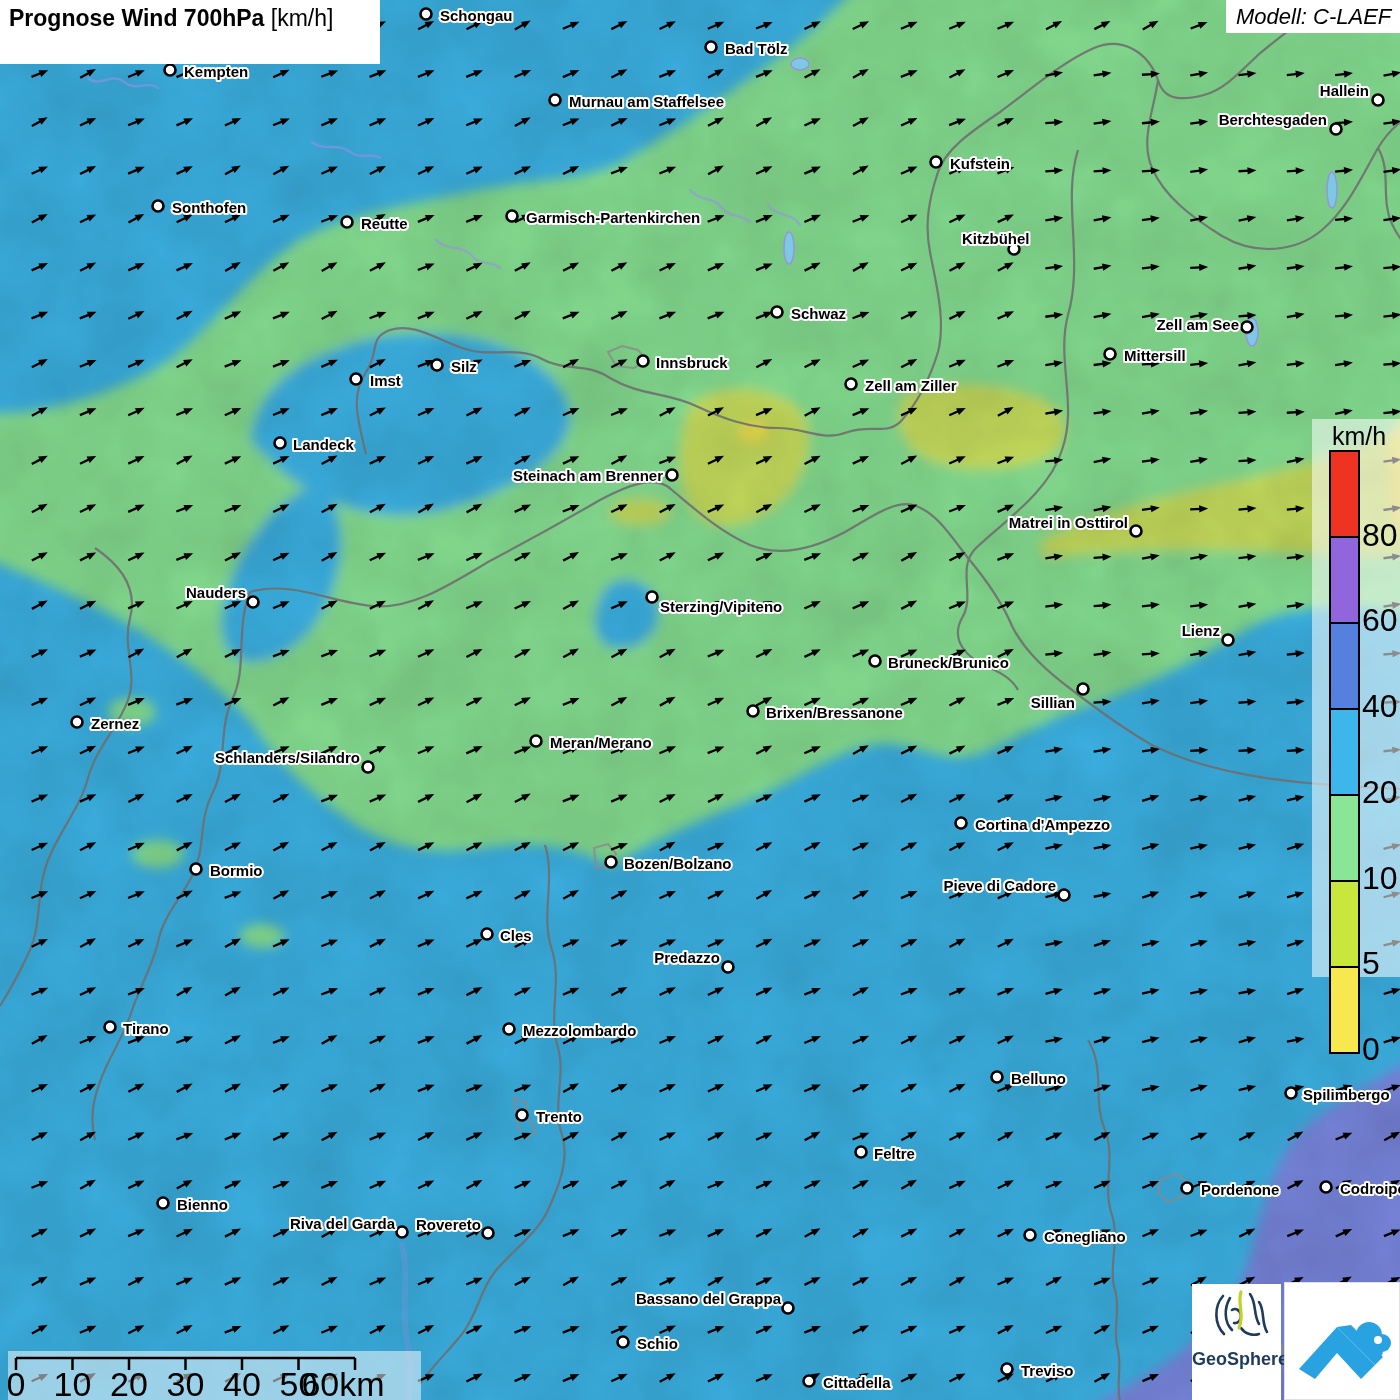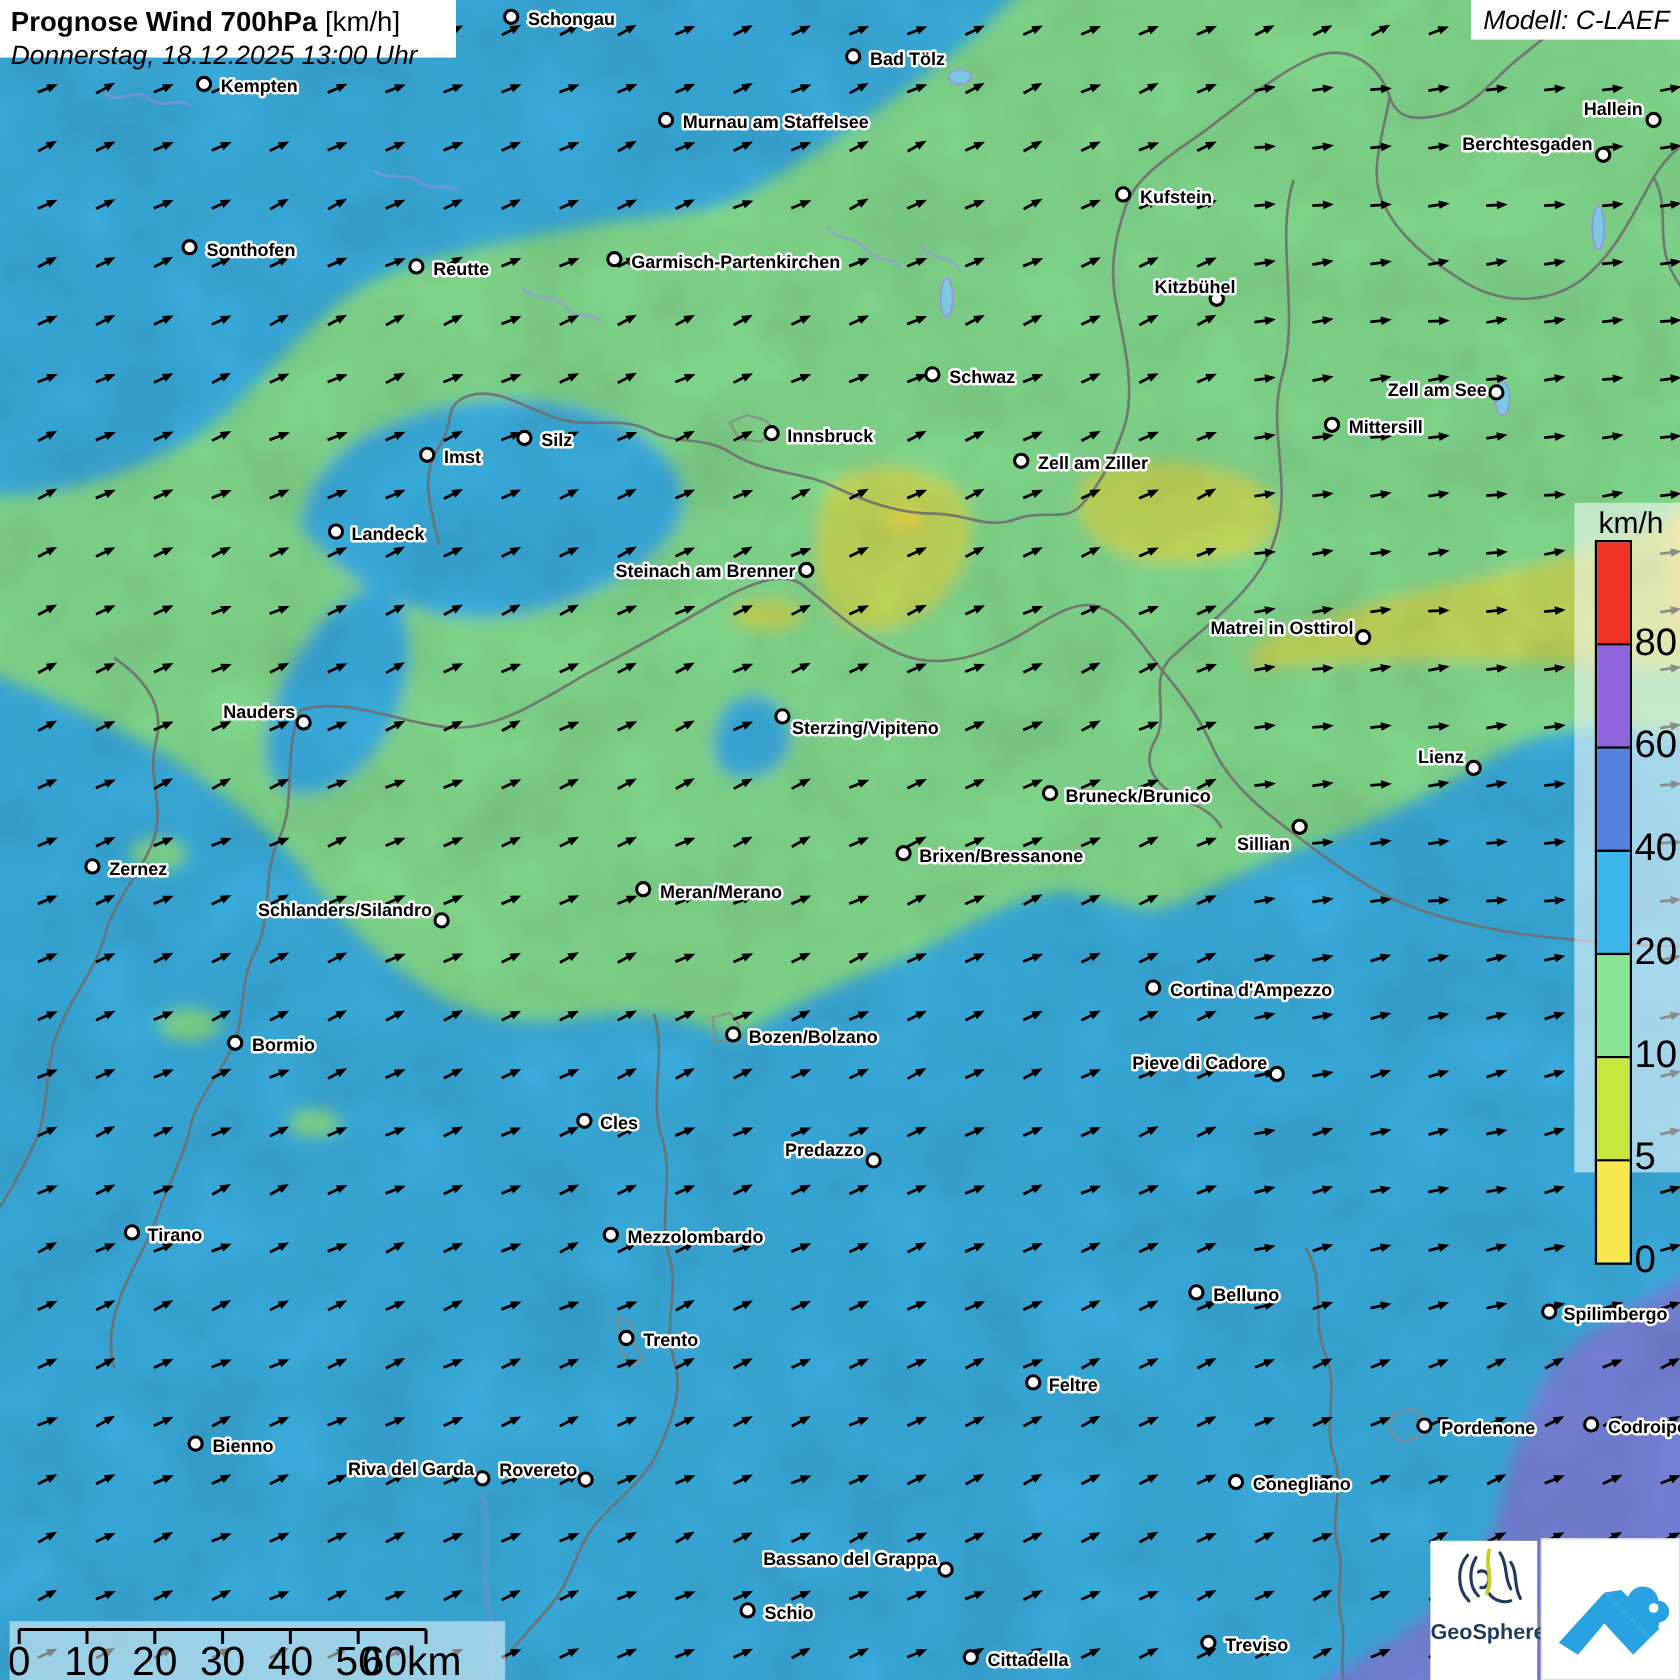--- a/index.html
+++ b/index.html
@@ -1,20 +1,20 @@
 <!DOCTYPE html>
 <html><head>
 <meta charset="utf-8">
 <style>
   html,body{margin:0;padding:0;background:#222;}
   #stage{position:relative;width:1400px;height:1400px;overflow:hidden;
          font-family:"Liberation Sans",sans-serif;background:#3db7eb;}
   svg.layer{position:absolute;left:0;top:0;}
   
-  #title-box{position:absolute;left:0;top:0;width:380px;height:48px;background:#fff;
+  #title-box{position:absolute;left:0;top:0;width:380px;height:64px;background:#fff;
              z-index:30;padding:5px 0 0 9px;box-sizing:border-box;color:#000;}
   #title-line1{font-size:23px;font-weight:bold;white-space:nowrap;}
   #title-line1 .unit{font-weight:normal;}
   #title-line2{font-size:22px;font-style:italic;margin-top:1px;white-space:nowrap;}
   #model-box{position:absolute;right:0;top:0;width:174px;height:33px;background:#fff;z-index:30;
              font-style:italic;font-size:22px;padding:4px 0 0 10px;box-sizing:border-box;color:#000;}
   
   #legend{position:absolute;left:1312px;top:419px;width:88px;height:558px;
           background:rgba(255,255,255,.55);z-index:20;}
   #legend .unit{position:absolute;left:20px;top:3px;font-size:25px;color:#000;}
@@ -3658,21 +3658,20 @@
         <text x="234" y="45" text-anchor="middle" class="sb-num">40</text>
         <line x1="290.5" y1="7" x2="290.5" y2="19" stroke="#000" stroke-width="2.5"></line>
         <text x="290.5" y="45" text-anchor="middle" class="sb-num">50</text>
         <line x1="347" y1="7" x2="347" y2="19" stroke="#000" stroke-width="2.5"></line>
         <text x="335" y="45" text-anchor="middle" class="sb-num">60km</text>
       </svg>
   </div>
 
   <div id="title-box">
     <div id="title-line1"><b>Prognose Wind 700hPa</b><span class="unit"> [km/h]</span></div>
-    <div id="title-line2">Donnerstag, 18.12.2025 13:00 Uhr</div>
   </div>
   <div id="model-box">Modell: C-LAEF</div>
 
   <div id="logo-geo">
     <svg width="64" height="62" viewBox="0 0 64 62">
       <g stroke="#1d3a5f" stroke-width="2.6" fill="none" stroke-linecap="round">
         <path d="M18,12 C9,22 9,40 19,50"></path>
         <path d="M25,14 C19,24 19,38 27,46"></path>
         <path d="M27,26 a6,7 0 1 1 2,13"></path>
         <path d="M45,10 C52,20 48,30 54,40"></path>

